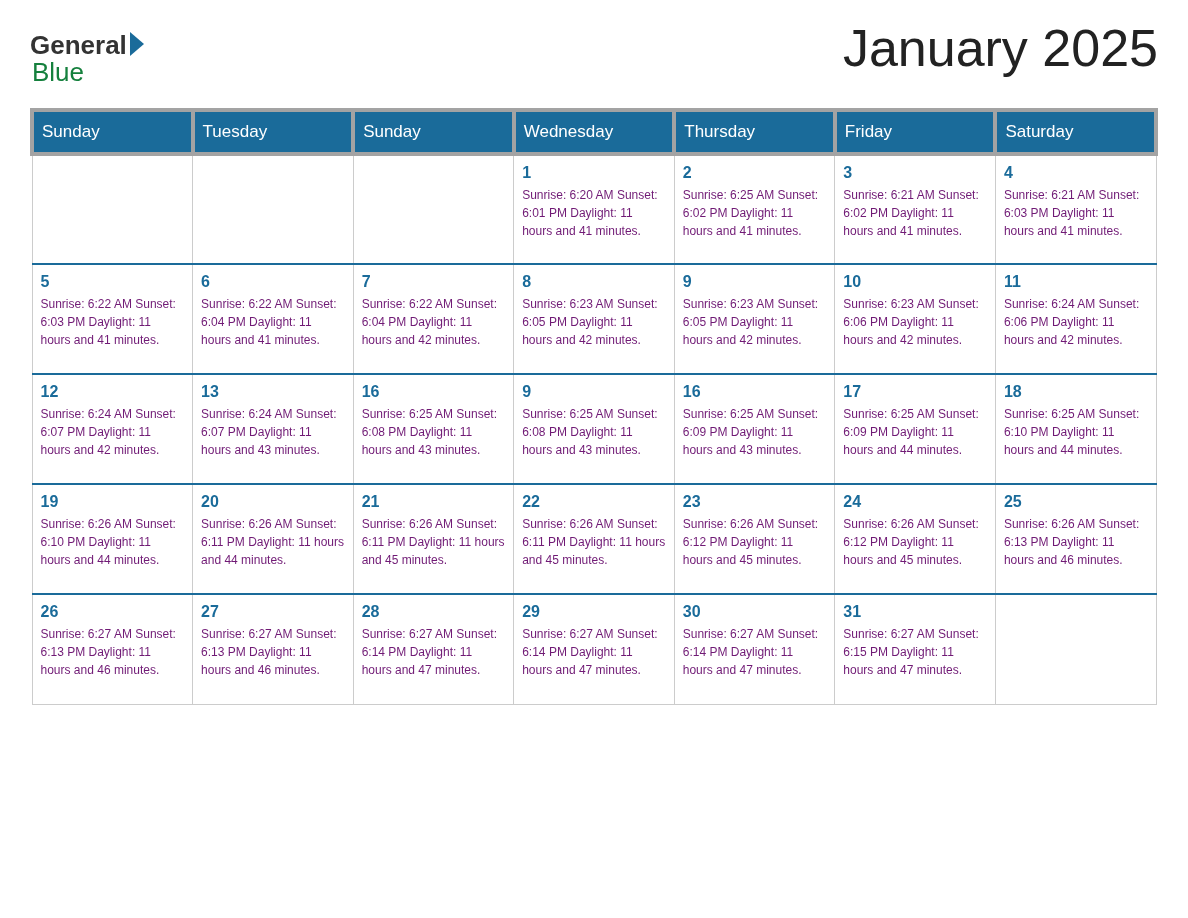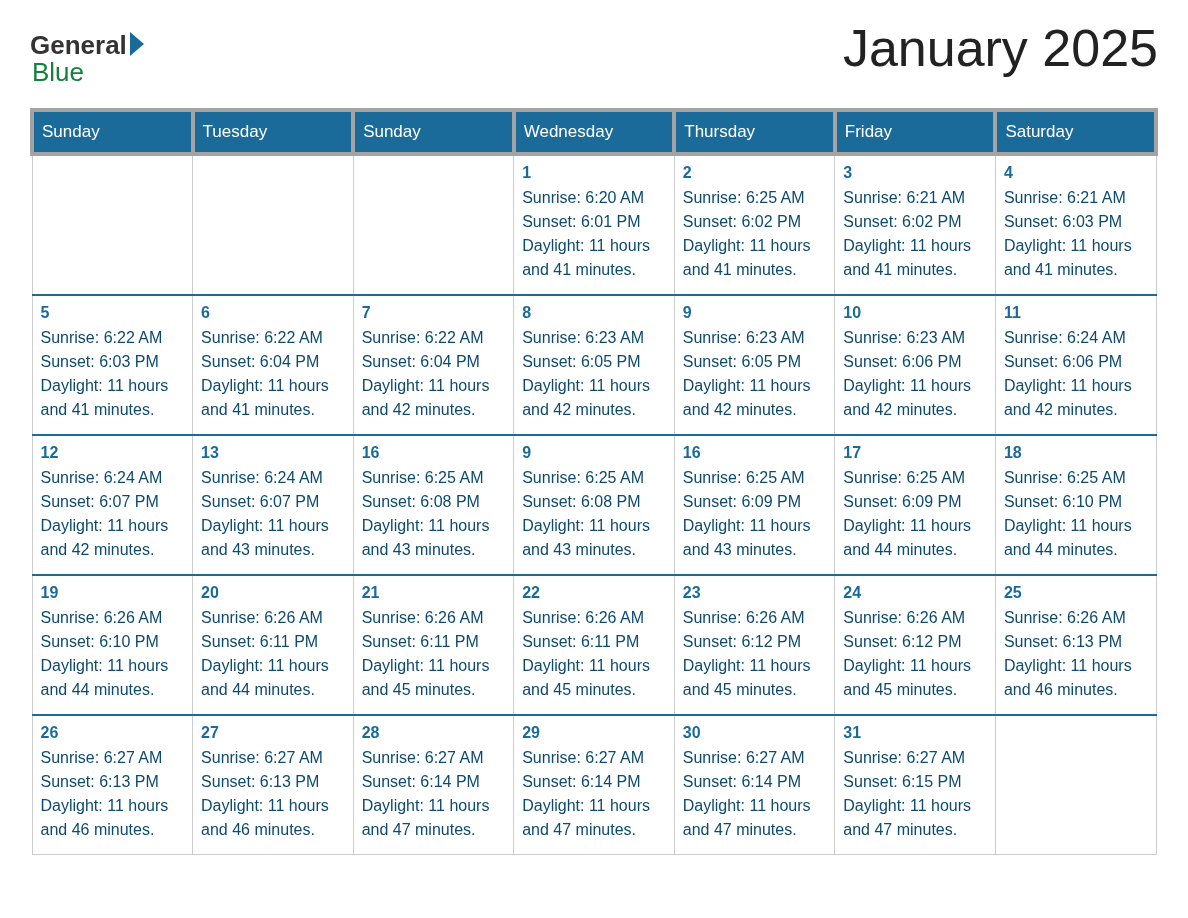--- a/index.html
+++ b/index.html
@@ -82,22 +82,22 @@
       width: 14.28%;
       height: 110px;
     }
     .day-number {
       font-size: 16px;
       color: #1a6b9a;
       font-weight: bold;
       margin-bottom: 4px;
     }
     .day-info {
-      font-size: 16px;
-      color: #0c4a6e;
+      font-size: 12px;
+      color: #701a75;
       line-height: 1.5;
     }
     .empty-cell {
       background: #fff;
     }
     .row-separator td {
       border-top: 2px solid #1a6b9a;
     }
   </style>
 </head>

